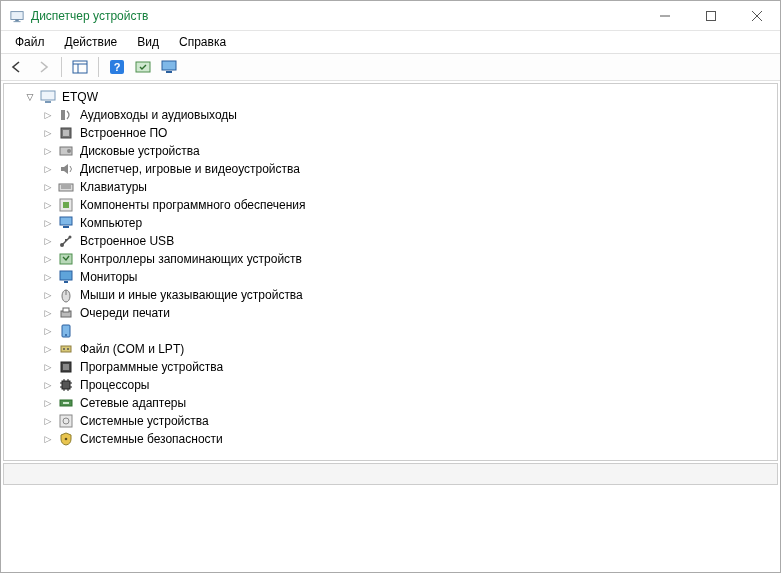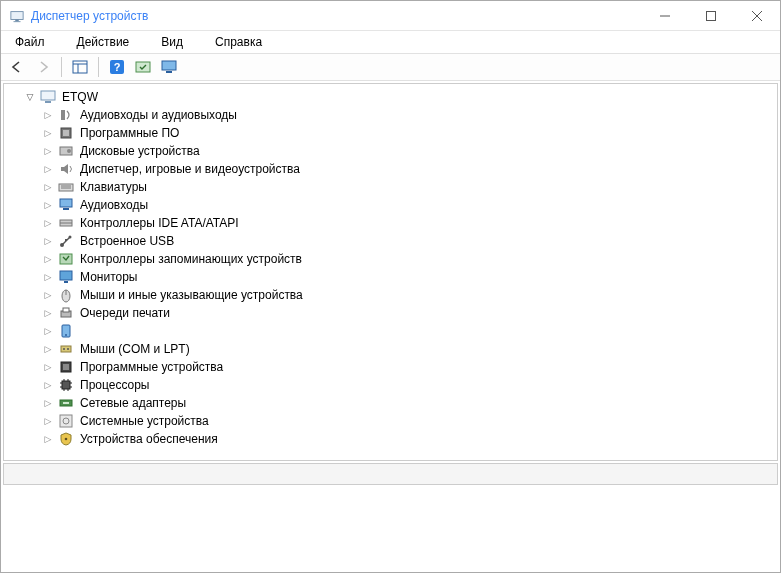--- a/index.html
+++ b/index.html
@@ -23,40 +23,40 @@
     border-bottom: 1px solid #e5e5e5;
   }
   .titlebar .app-icon {
     width: 16px; height: 16px;
     margin-right: 6px;
     display: inline-flex;
     align-items: center; justify-content: center;
   }
   .titlebar .title {
     flex: 0 0 auto;
-    color: #3b82f6;
+    color: #15803d;
   }
   .titlebar .title-spacer { flex: 1; }
   .win-controls {
     display: flex;
     height: 100%;
   }
   .win-btn {
     width: 46px;
     display: flex;
     align-items: center;
     justify-content: center;
     color: #555;
   }
   .menubar {
     height: 22px;
     display: flex;
     align-items: center;
     padding: 0 6px;
-    gap: 16px;
+    gap: 4px;
   }
   .menu-item {
     padding: 2px 8px;
   }
   .toolbar {
     height: 28px;
     border-top: 1px solid #e1e1e1;
     border-bottom: 1px solid #e1e1e1;
     display: flex;
     align-items: center;
@@ -230,21 +230,21 @@
               </div>
             </li>
             <li>
               <div class="node-row">
                 <span class="expander collapsed"></span>
                 <span class="dev-icon">
                   <svg width="16" height="16" viewBox="0 0 16 16">
                     <use href="#ic-firmware"></use>
                   </svg>
                 </span>
-                <span class="node-label">Программные ПО</span>
+                <span class="node-label">Встроенное ПО</span>
               </div>
             </li>
             <li>
               <div class="node-row">
                 <span class="expander collapsed"></span>
                 <span class="dev-icon">
                   <svg width="16" height="16" viewBox="0 0 16 16">
                     <use href="#ic-disk"></use>
                   </svg>
                 </span>
@@ -271,35 +271,35 @@
                   </svg>
                 </span>
                 <span class="node-label">Клавиатуры</span>
               </div>
             </li>
             <li>
               <div class="node-row">
                 <span class="expander collapsed"></span>
                 <span class="dev-icon">
                   <svg width="16" height="16" viewBox="0 0 16 16">
+                    <use href="#ic-software-comp"></use>
+                  </svg>
+                </span>
+                <span class="node-label">Компоненты программного обеспечения</span>
+              </div>
+            </li>
+            <li>
+              <div class="node-row">
+                <span class="expander collapsed"></span>
+                <span class="dev-icon">
+                  <svg width="16" height="16" viewBox="0 0 16 16">
                     <use href="#ic-computer"></use>
                   </svg>
                 </span>
-                <span class="node-label">Аудиовходы</span>
-              </div>
-            </li>
-            <li>
-              <div class="node-row">
-                <span class="expander collapsed"></span>
-                <span class="dev-icon">
-                  <svg width="16" height="16" viewBox="0 0 16 16">
-                    <use href="#ic-ide"></use>
-                  </svg>
-                </span>
-                <span class="node-label">Контроллеры IDE ATA/ATAPI</span>
+                <span class="node-label">Компьютер</span>
               </div>
             </li>
             <li>
               <div class="node-row">
                 <span class="expander collapsed"></span>
                 <span class="dev-icon">
                   <svg width="16" height="16" viewBox="0 0 16 16">
                     <use href="#ic-usb"></use>
                   </svg>
                 </span>
@@ -361,21 +361,21 @@
               </div>
             </li>
             <li>
               <div class="node-row">
                 <span class="expander collapsed"></span>
                 <span class="dev-icon">
                   <svg width="16" height="16" viewBox="0 0 16 16">
                     <use href="#ic-ports"></use>
                   </svg>
                 </span>
-                <span class="node-label">Мыши (COM и LPT)</span>
+                <span class="node-label">Файл (COM и LPT)</span>
               </div>
             </li>
             <li>
               <div class="node-row">
                 <span class="expander collapsed"></span>
                 <span class="dev-icon">
                   <svg width="16" height="16" viewBox="0 0 16 16">
                     <use href="#ic-software-dev"></use>
                   </svg>
                 </span>
@@ -416,21 +416,21 @@
               </div>
             </li>
             <li>
               <div class="node-row">
                 <span class="expander collapsed"></span>
                 <span class="dev-icon">
                   <svg width="16" height="16" viewBox="0 0 16 16">
                     <use href="#ic-security"></use>
                   </svg>
                 </span>
-                <span class="node-label">Устройства обеспечения</span>
+                <span class="node-label">Системные безопасности</span>
               </div>
             </li>
           </ul>
       </li>
     </ul>
   </div>
 </div>
 
 <div class="statusbar"></div>
 

